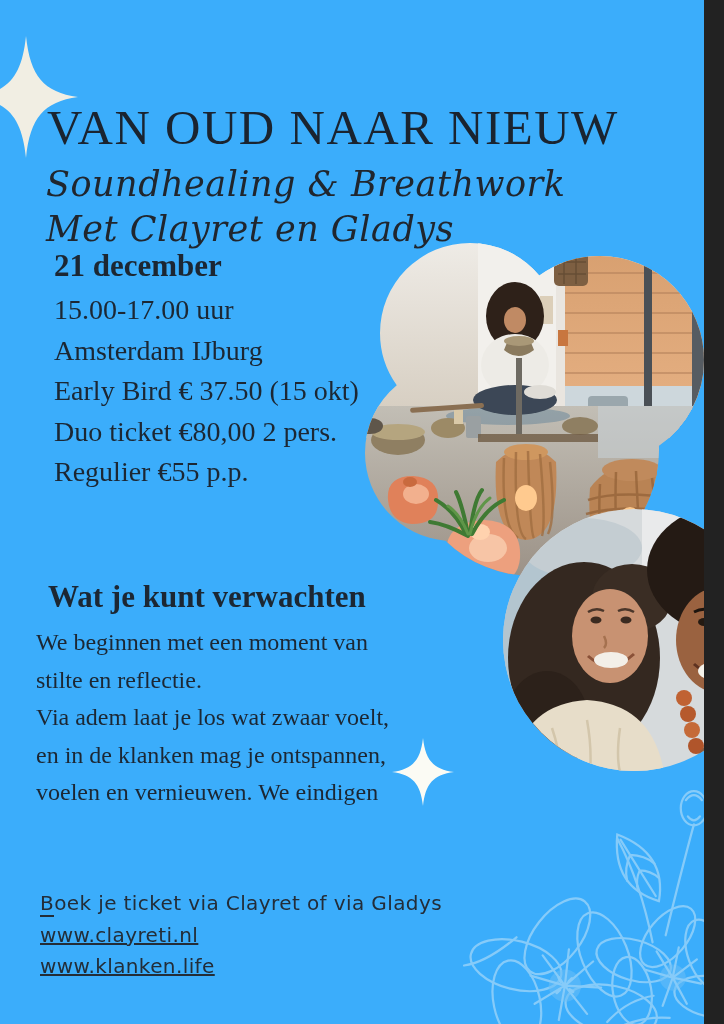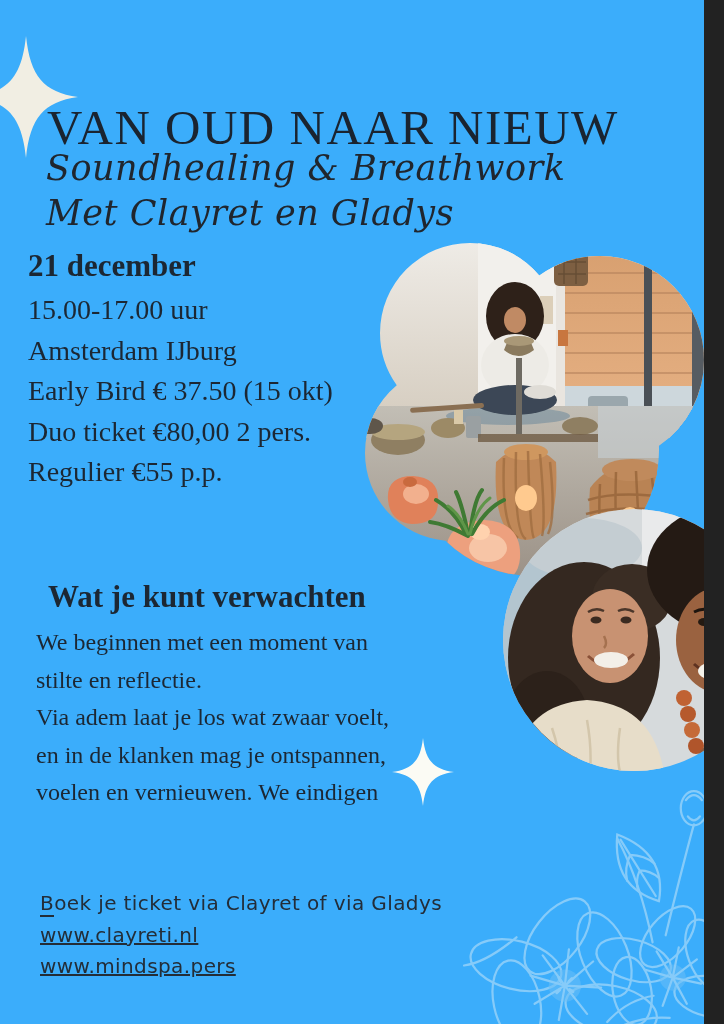--- a/index.html
+++ b/index.html
@@ -12,28 +12,28 @@
     color:#1C2733;
   }
   
   .sparkle-big{position:absolute;left:-26px;top:36px;z-index:1;}
   .title{
     position:absolute;left:47px;top:66px;z-index:2;
     font-size:49px;font-weight:400;letter-spacing:1.5px;
     white-space:nowrap;color:#1A2430;
   }
   .subtitle{
-    position:absolute;left:46px;top:146px;z-index:2;
+    position:absolute;left:46px;top:162px;z-index:2;
     font-family:"DejaVu Serif", serif;
     font-style:italic;font-weight:500;
     font-size:35px;line-height:45px;color:#20262e;
     letter-spacing:0.5px;
   }
   
-  .details{position:absolute;left:28px;top:248px;z-index:2;}
+  .details{position:absolute;left:54px;top:248px;z-index:2;}
   .event-date{font-size:31px;font-weight:bold;margin:0 0 6px 0;}
   .detail-line{font-size:28px;line-height:40.5px;white-space:nowrap;}
   
   .expect{position:absolute;left:36px;top:579px;z-index:2;width:470px;}
   .expect-heading{font-size:31px;font-weight:bold;margin:0 0 9px 12px;}
   .expect-line{font-size:24px;line-height:37.5px;white-space:nowrap;}
   
   .booking{
     position:absolute;left:40px;top:888px;z-index:2;
     font-family:"DejaVu Sans", sans-serif;
@@ -252,21 +252,21 @@
     <div class="expect-line">We beginnen met een moment van</div>
     <div class="expect-line">stilte en reflectie.</div>
     <div class="expect-line">Via adem laat je los wat zwaar voelt,</div>
     <div class="expect-line">en in de klanken mag je ontspannen,</div>
     <div class="expect-line">voelen en vernieuwen. We eindigen</div>
   </div>
 
   <div class="booking">
     <div><span class="u">B</span><span>oek je ticket via Clayret of via Gladys</span></div>
     <a href="#">www.clayreti.nl</a>
-    <a href="#">www.mindspa.pers</a>
+    <a href="#">www.klanken.life</a>
   </div>
 
   <svg class="flower" width="252" height="252" viewBox="0 0 250 250">
     <g fill="none" stroke="#8FCFF9" stroke-width="2.2" stroke-linecap="round">
 
       <path d="M195 165 Q183 105 160 62"></path>
       <path d="M208 158 Q224 92 236 48"></path>
       <path d="M60 160 Q30 185 8 188"></path>
 
       <g transform="translate(160,58) rotate(-32)">

